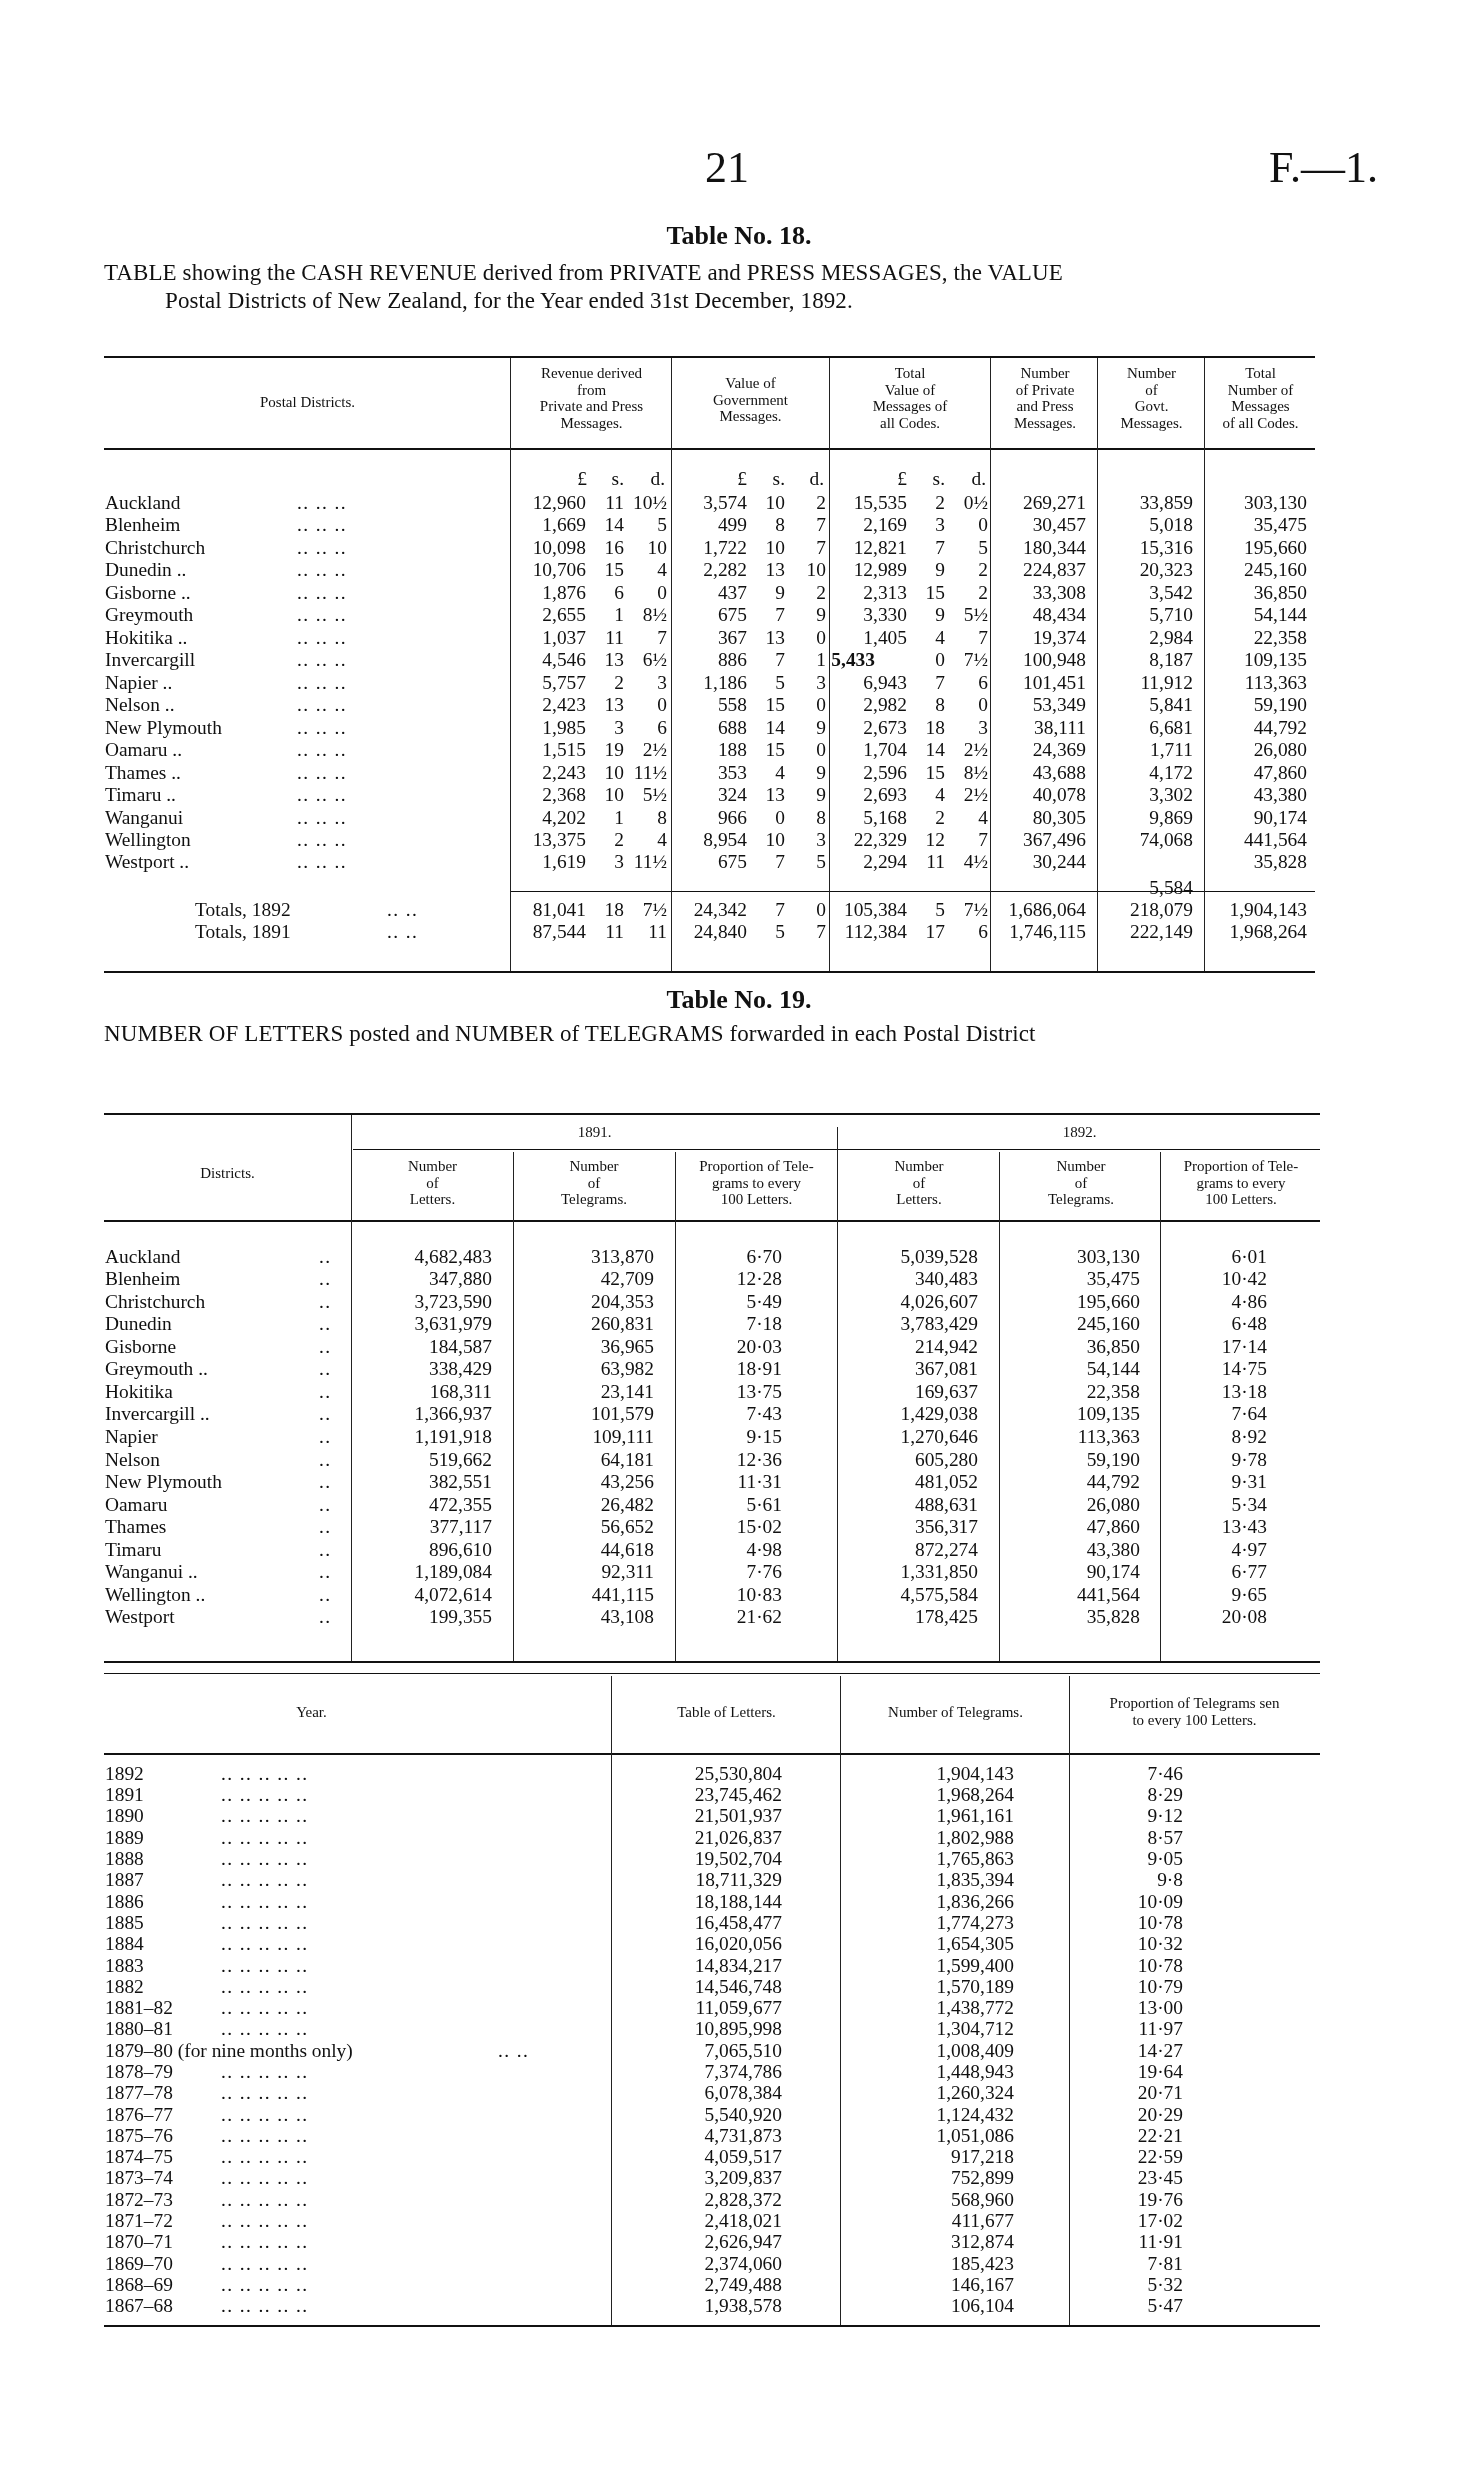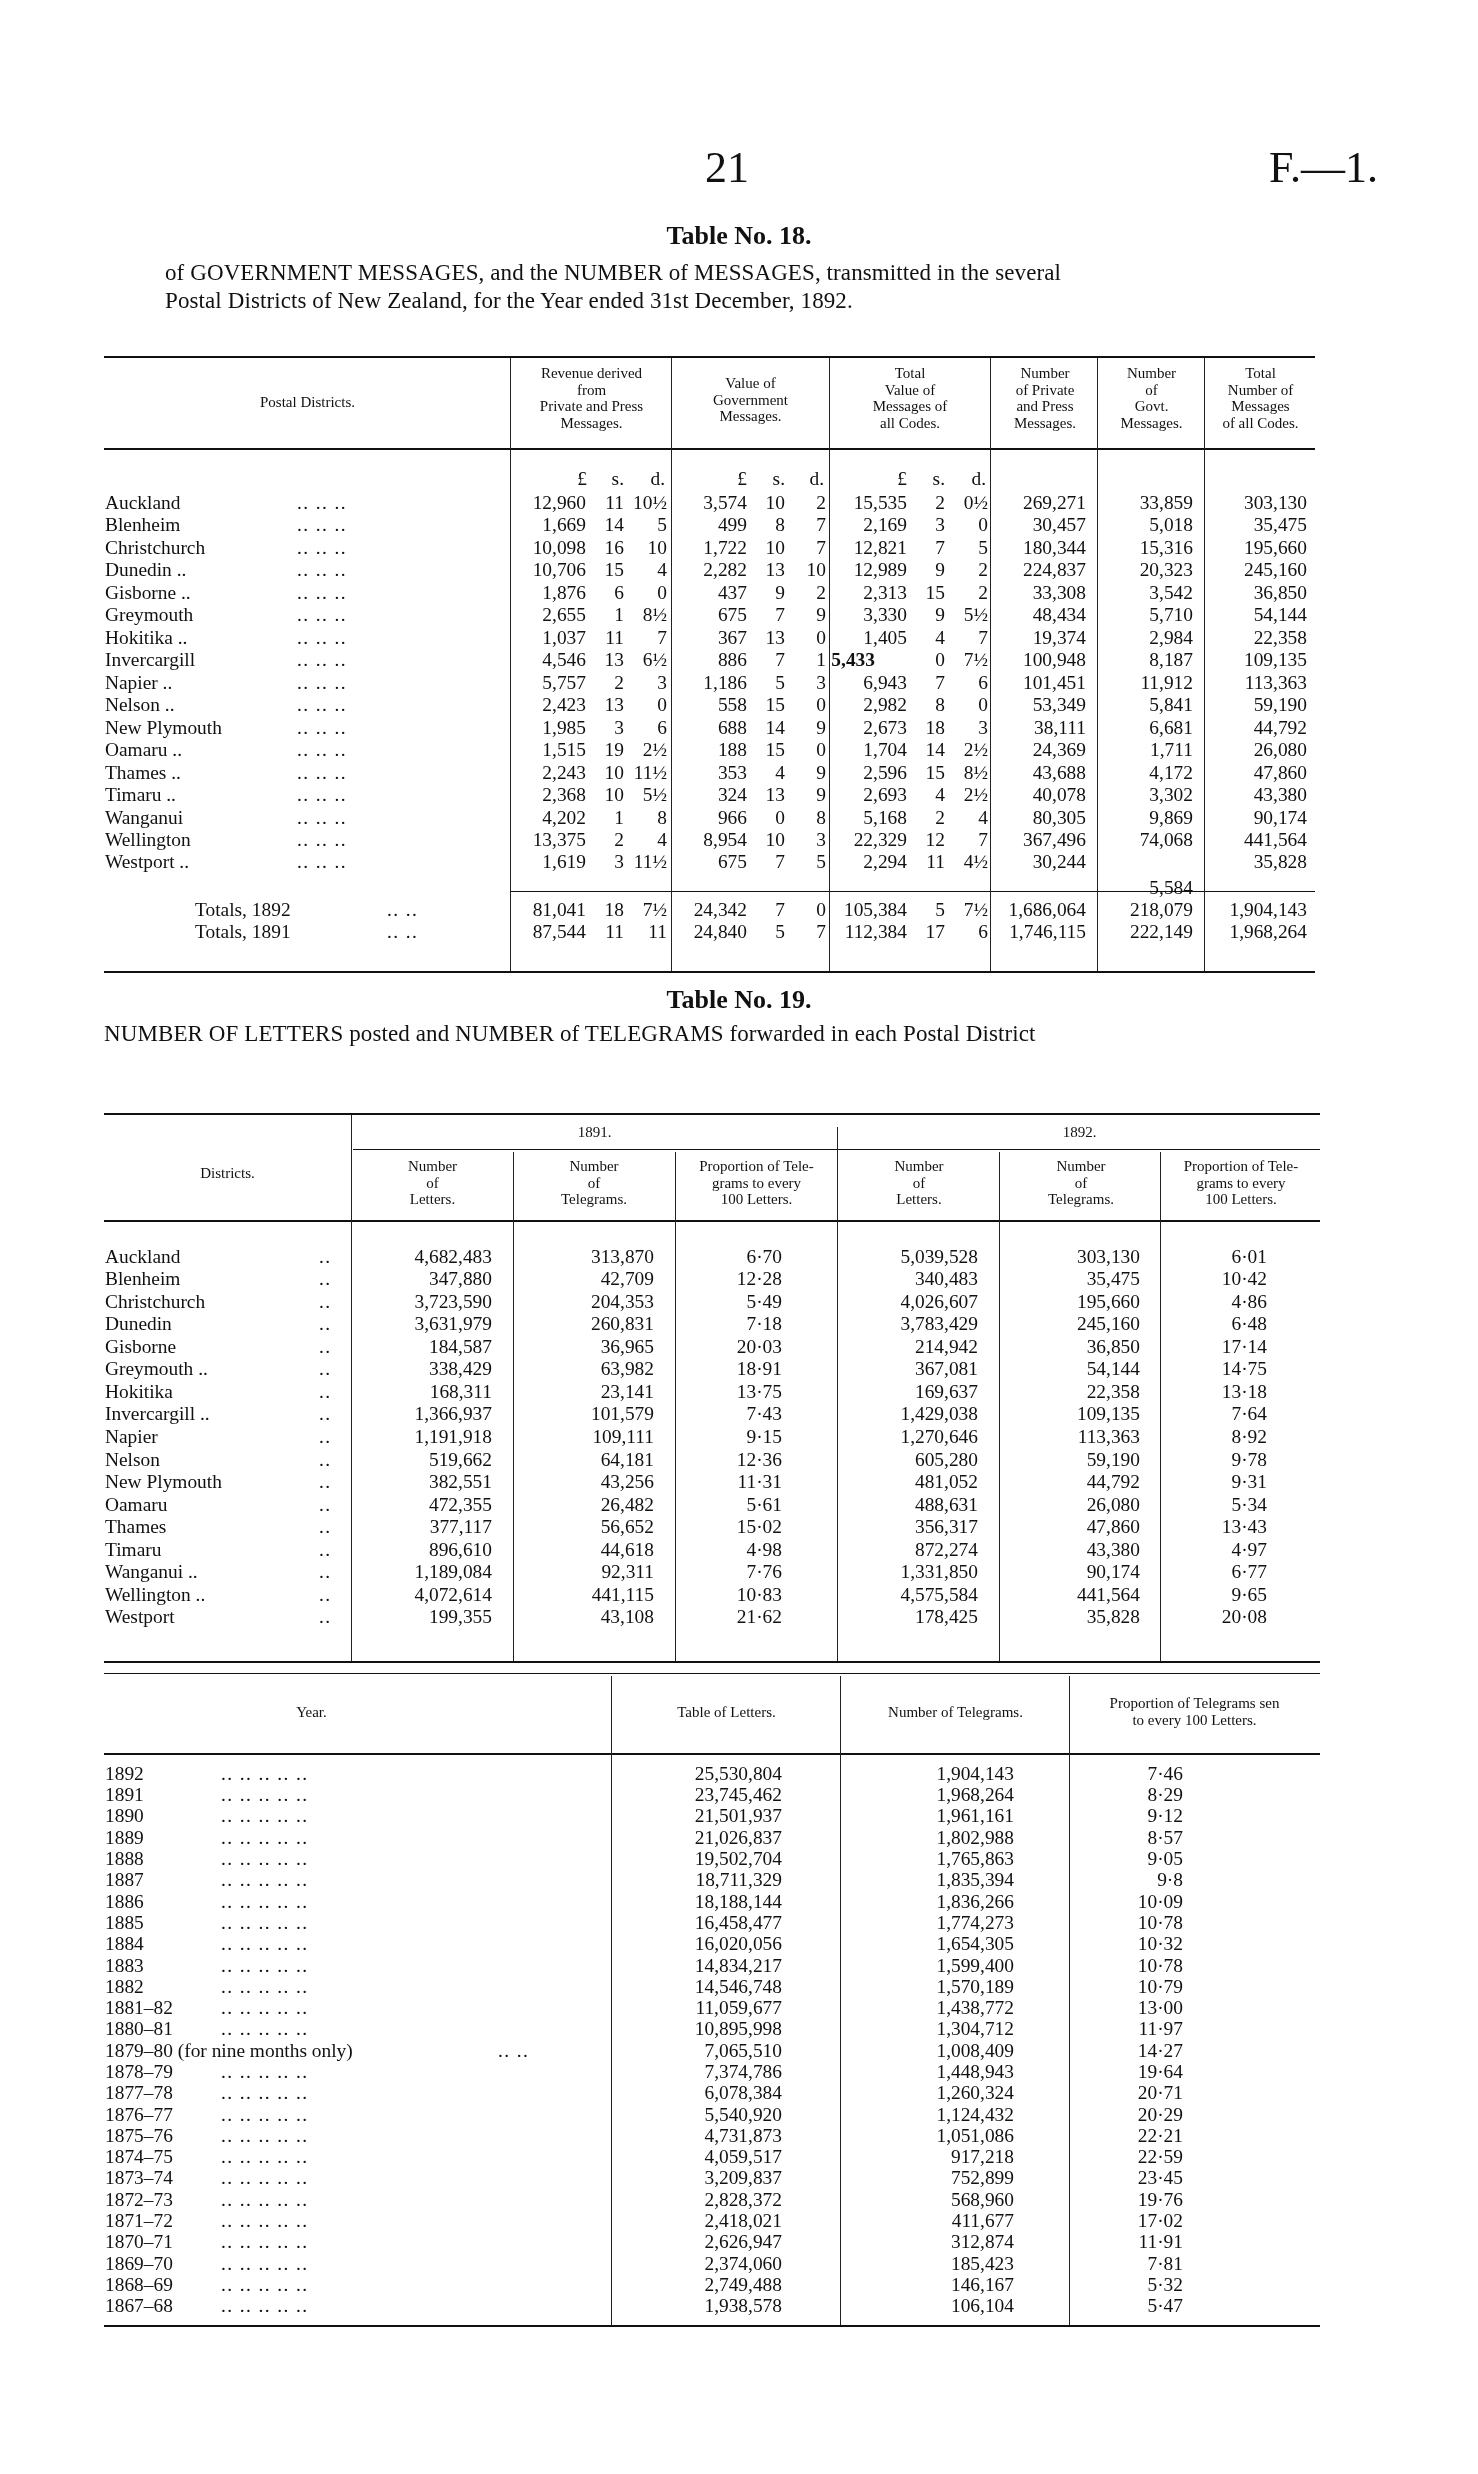--- a/index.html
+++ b/index.html
@@ -19,21 +19,21 @@
   .row { position:absolute; height:23px; }
 </style>
 </head>
 <body>
 
 <div class="abs pageno" style="left:705px; top:142px;">21</div>
 <div class="abs pageno" style="left:1269px; top:142px;">F.—1.</div>
 
 <div class="abs tabletitle" style="top:221px;">Table No. 18.</div>
 <div class="abs caption" style="left:104px; top:259px; width:1210px;">
-  <div style="padding-left:61px;">of GOVERNMENT MESSAGES, and the NUMBER of MESSAGES, transmitted in the several</div>
+  <div>TABLE showing the CASH REVENUE derived from PRIVATE and PRESS MESSAGES, the VALUE</div>
   <div style="padding-left:61px;">Postal Districts of New Zealand, for the Year ended 31st December, 1892.</div>
 </div>
 
 <div class="abs rule" style="left:104px; top:356px; width:1211px;"></div>
 <div class="abs rule" style="left:104px; top:448px; width:1211px;"></div>
 <div class="abs thin" style="left:510px; top:891px; width:805px;"></div>
 <div class="abs rule" style="left:104px; top:971px; width:1211px;"></div>
 
 <div class="abs vline" style="left:510px; top:358px; height:613px;"></div>
 <div class="abs vline" style="left:671px; top:358px; height:613px;"></div>

